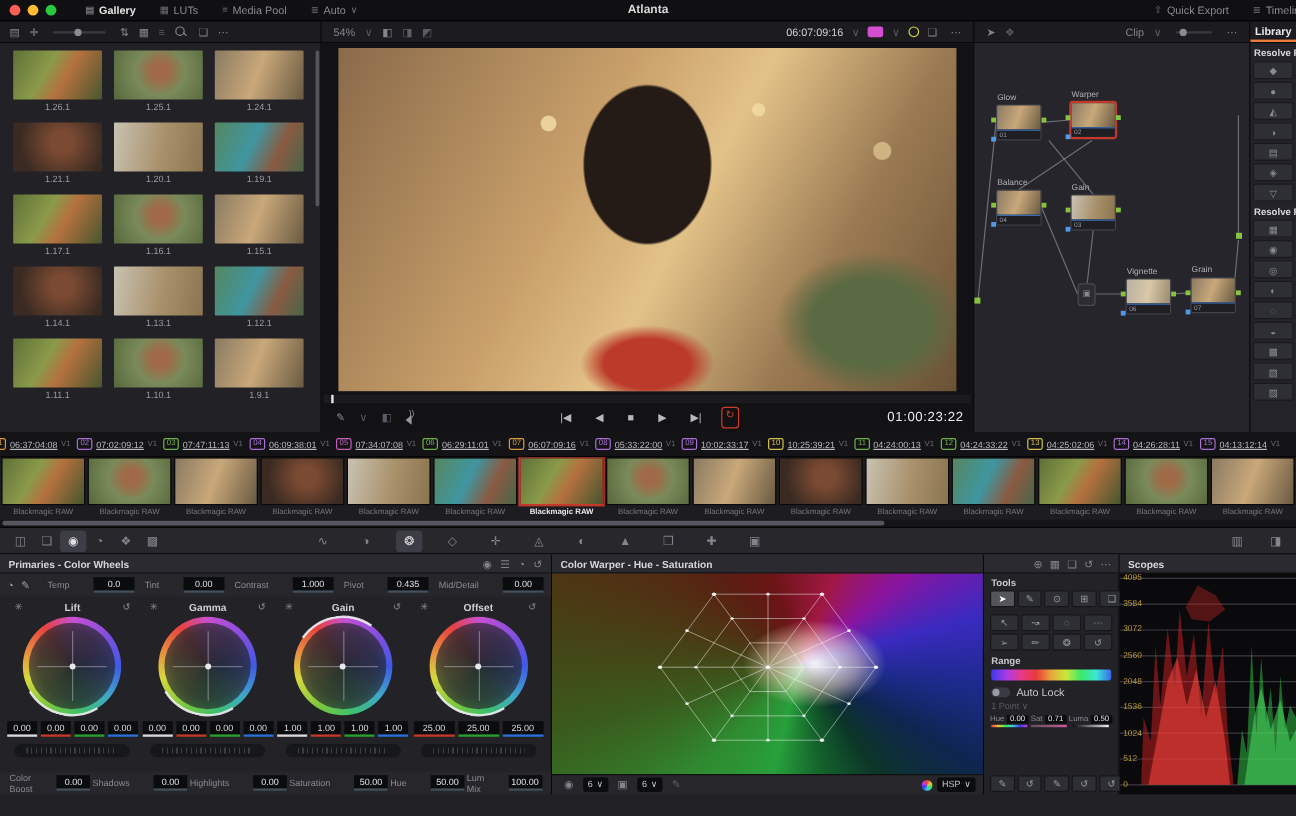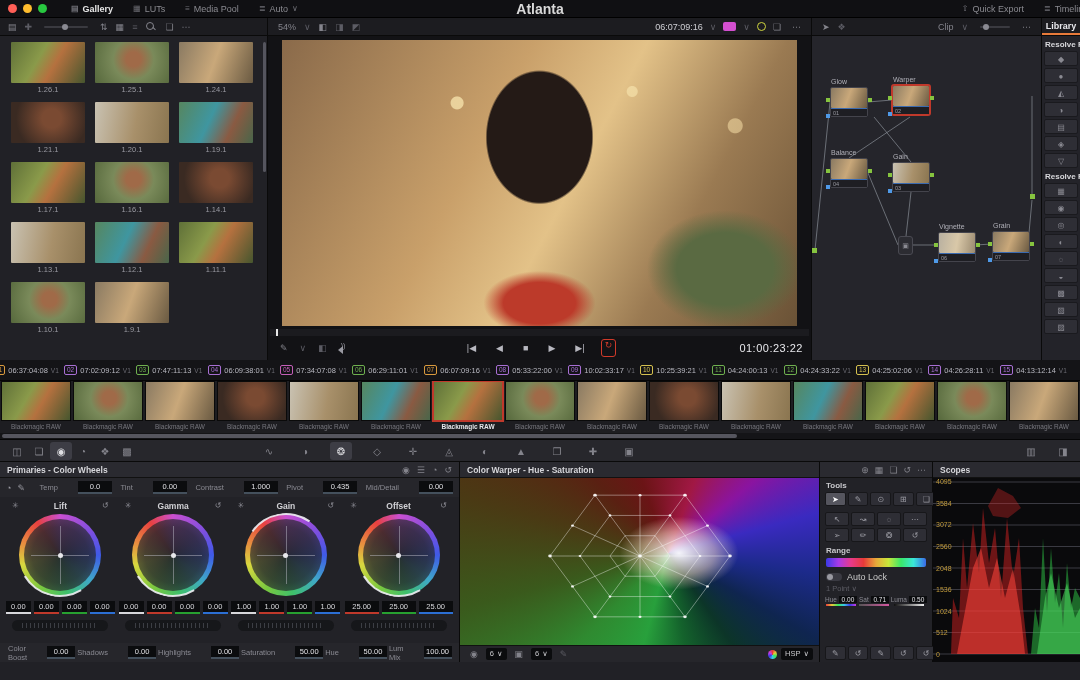--- a/index.html
+++ b/index.html
@@ -7,21 +7,21 @@
   .app{position:relative;width:1080px;height:680px;background:#212126;overflow:hidden;color:#c8c8c8;font-size:9px;}
 
   
   .topbar{height:18px;background:#101013;display:flex;align-items:center;border-bottom:1px solid #000;}
   .traffic{display:flex;gap:6px;margin:0 14px 0 8px;}
   .traffic i{width:9px;height:9px;border-radius:50%;display:block;}
   .t-red{background:#ff5f57}.t-yel{background:#febc2e}.t-grn{background:#28c840}
   .tbbtn{display:flex;align-items:center;gap:4px;color:#8a8a90;padding:0 10px;height:100%;font-size:9px;background:none;border:none;}
   .tbbtn .g{font-size:8px;color:#6f6f76}
   .tbbtn.active{color:#e6e6e6;font-weight:bold;}
-  .tb-title{position:absolute;left:0;right:0;text-align:center;color:#d8d8d8;font-weight:bold;font-size:14px;pointer-events:none;}
+  .tb-title{position:absolute;left:0;right:0;text-align:center;color:#d8d8d8;font-weight:bold;font-size:10px;pointer-events:none;}
   .tb-right{margin-left:auto;display:flex;align-items:center;height:100%;}
   .tb-right .clip-cut{width:46px;overflow:hidden;white-space:nowrap;}
 
   
   .subbar{height:18px;background:#1c1c20;display:flex;border-bottom:1px solid #0a0a0a;}
   .zone{display:flex;align-items:center;height:100%;border-right:1px solid #0a0a0a;position:relative;}
   .z-gal{width:268px;padding:0 4px;}
   .z-view{width:544px;padding:0 6px;}
   .z-node{width:230px;padding:0 6px;}
   .z-lib{width:38px;border-right:none;}
@@ -97,21 +97,21 @@
   .librarypanel{width:38px;background:#232329;display:flex;flex-direction:column;align-items:stretch;overflow:hidden;}
   .lib-sec{color:#d8d8dc;font-weight:bold;font-size:8px;padding:4px 3px 2px;white-space:nowrap;}
   .fxcol{display:flex;flex-direction:column;gap:2px;padding:0 2px;}
   .fxbtn{height:15px;background:#2e2e35;border:1px solid #1a1a1e;border-radius:2px;color:#8a8a92;font-size:8px;line-height:13px;text-align:center;}
 
   
   .tl-info{height:21px;background:#141417;display:flex;overflow:hidden;border-bottom:1px solid #050506;}
   .tlclip{width:72px;flex:0 0 72px;display:flex;align-items:center;gap:3px;margin-left:-0px;}
   .tlclip:first-of-type{margin-left:-8px;}
   .badge{border:1px solid;border-radius:2px;font-size:6.5px;padding:0 2px;line-height:8px;}
-  .ttc{color:#b8b8c0;font-size:7.5px;white-space:nowrap;}
+  .ttc{color:#b8b8c0;font-size:7.5px;white-space:nowrap;text-decoration:underline;}
   .tv1{color:#6a6a72;font-size:6.5px;}
 
   
   .tl-thumbs{height:52px;background:#1d1d21;display:flex;overflow:hidden;}
   .tthumb{width:72px;flex:0 0 72px;padding:0 1px;}
   .timg{height:40px;border:1px solid #0a0a0a;}
   .tthumb.selected .timg{border:1px solid #c0392b;box-shadow:0 0 0 1px #c0392b;}
   .tcodec{text-align:center;color:#77777e;font-size:6.5px;line-height:11px;white-space:nowrap;}
   .tthumb.selected .tcodec{color:#e8e8ec;font-weight:bold;}
   .tl-scroll{height:7px;background:#141417;position:relative;border-bottom:1px solid #050506;}
@@ -338,20 +338,24 @@
           <div class="still v1">
             <div class="sthumb"></div>
             <div class="slabel">1.17.1</div>
           </div>
 
           <div class="still v2">
             <div class="sthumb"></div>
             <div class="slabel">1.16.1</div>
           </div>
 
+          <div class="still v3">
+            <div class="sthumb"></div>
+            <div class="slabel">1.15.1</div>
+          </div>
 
           <div class="still v4">
             <div class="sthumb"></div>
             <div class="slabel">1.14.1</div>
           </div>
 
           <div class="still v5">
             <div class="sthumb"></div>
             <div class="slabel">1.13.1</div>
           </div>

